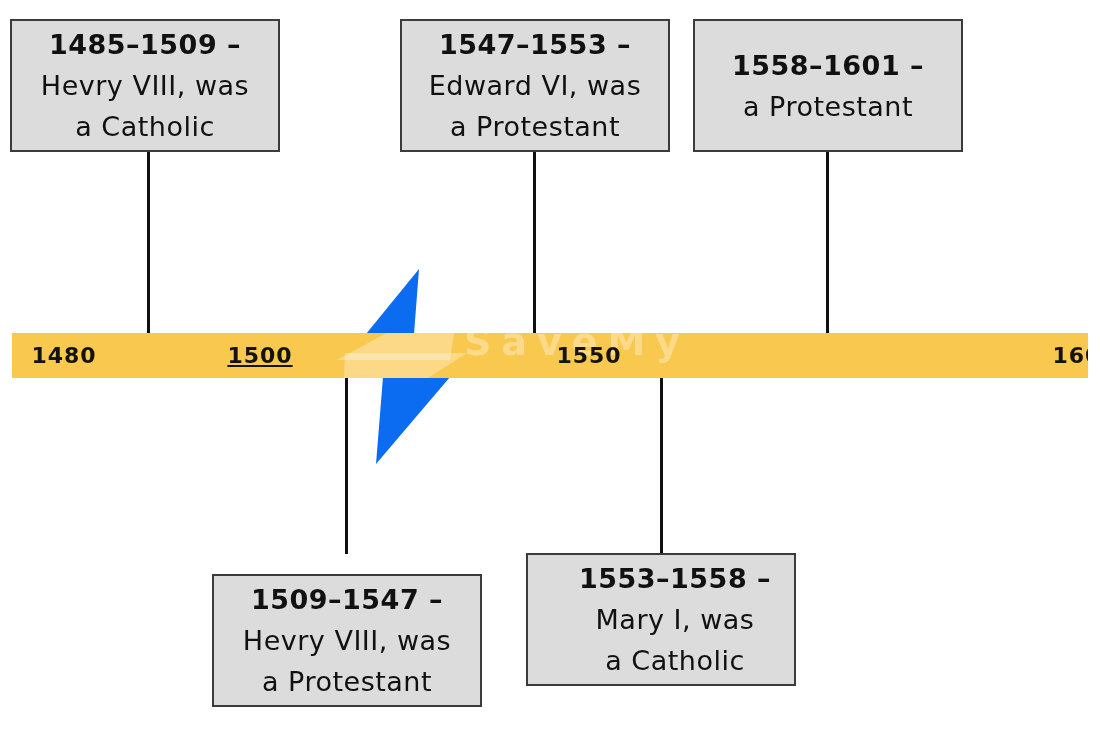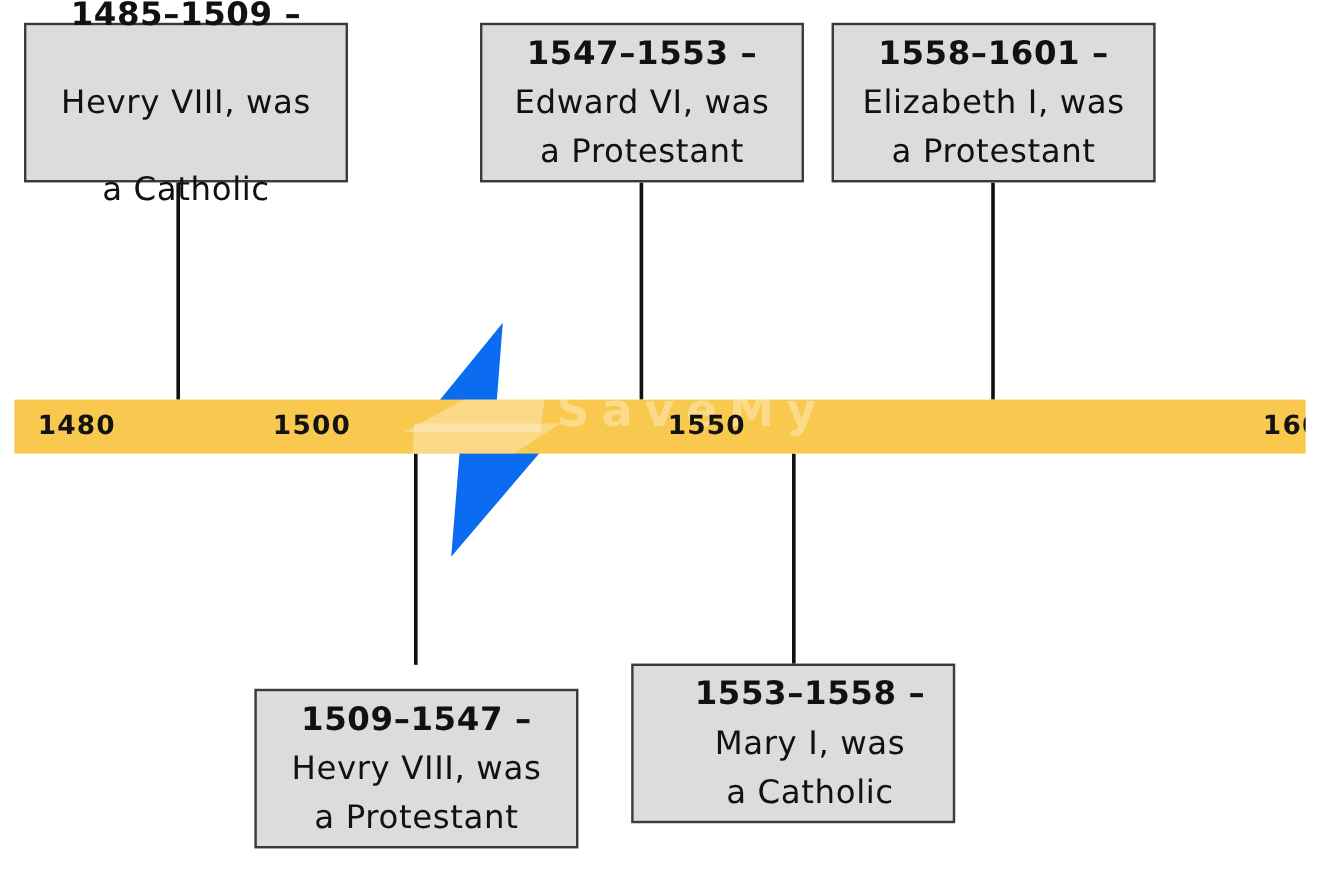--- a/index.html
+++ b/index.html
@@ -52,38 +52,37 @@
   <div class="bar">
 
     <svg class="wm-svg" width="1076" height="150" viewBox="0 0 1076 150">
       <polygon points="448,10 325,77 438,77" fill="rgba(255,255,255,0.32)"></polygon>
       <polygon points="333,70 455,70 330,150" fill="rgba(255,255,255,0.32)"></polygon>
     </svg>
 
     <span class="wm-text">SaveMy</span>
 
     <span class="tick" style="left:52px;">1480</span>
-    <span class="tick" style="left:248px;">1500</span>
+    <span class="tick" style="left:248px;text-decoration:underline;">1500</span>
     <span class="tick" style="left:577px;">1550</span>
     <span class="tick" style="left:1025px;margin-left:48px;">1600</span>
   </div>
 
-  <div class="event-box" style="left:20px;top:19px;gap:32px;">
+  <div class="event-box" style="left:10px;top:19px;">
     <span class="years">1485–1509 –</span>
     <span>Hevry VIII, was</span>
     <span>a Catholic</span>
   </div>
   <div class="event-box" style="left:400px;top:19px;">
     <span class="years">1547–1553 –</span>
     <span>Edward VI, was</span>
     <span>a Protestant</span>
   </div>
   <div class="event-box" style="left:693px;top:19px;">
     <span class="years">1558–1601 –</span>
-    <span>Elizabeth I, was</span>
     <span>a Protestant</span>
   </div>
 
   <div class="event-box" style="left:212px;top:574px;">
     <span class="years">1509–1547 –</span>
     <span>Hevry VIII, was</span>
     <span>a Protestant</span>
   </div>
   <div class="event-box" style="left:526px;top:553px;padding-left:28px;">
     <span class="years">1553–1558 –</span>

